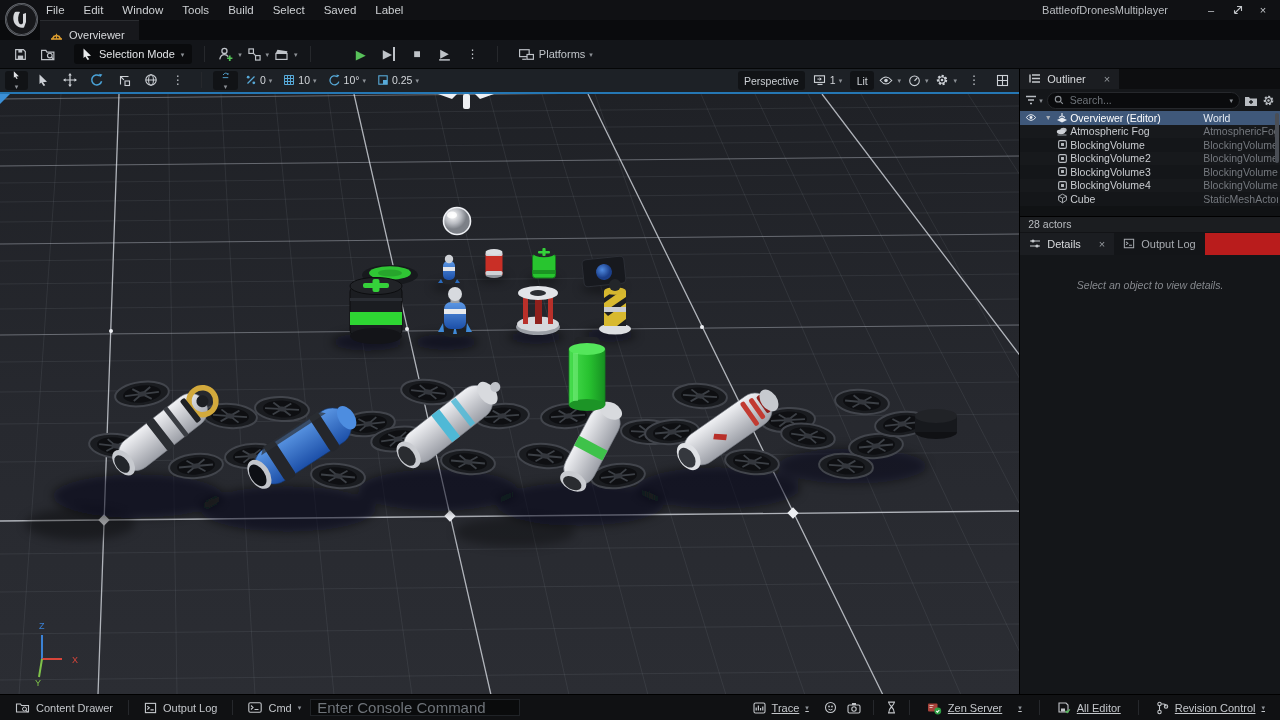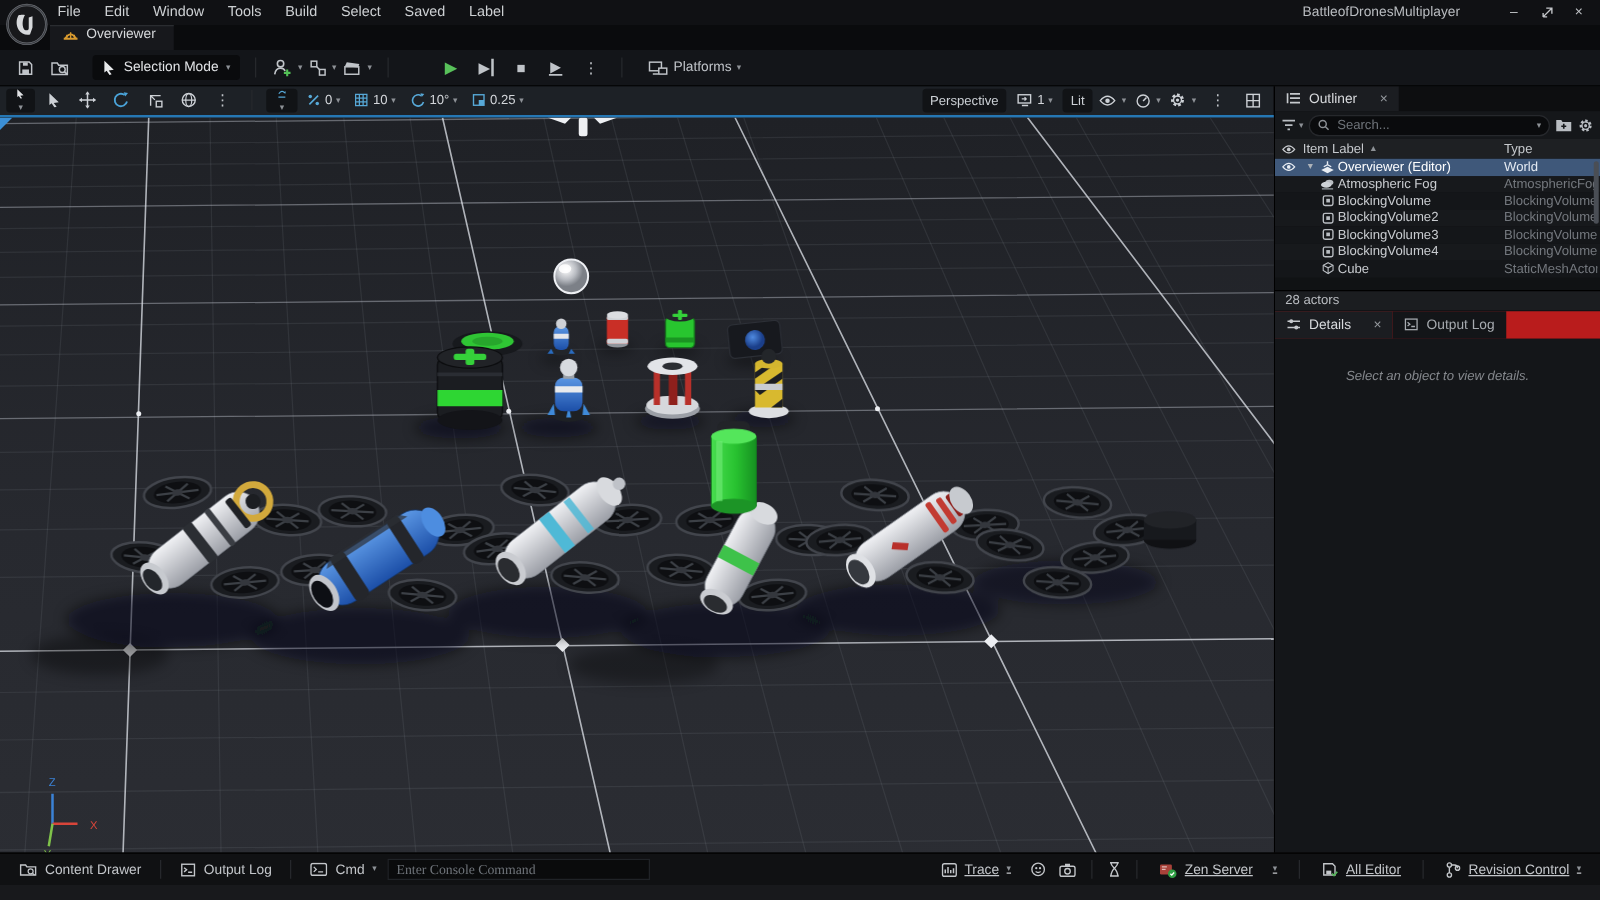--- a/index.html
+++ b/index.html
@@ -15,21 +15,21 @@
             display:flex;align-items:center;font-size:11.5px;z-index:30;}
   .ue-logo{position:absolute;left:4px;top:2px;width:35px;height:35px;z-index:40;}
   .menus{display:flex;gap:19px;padding-left:46px;}
   .menus span{cursor:default;color:#cdd0d3;}
   .win-title{margin-left:auto;color:#b9bcc0;font-size:11px;}
   .wincontrols{display:flex;margin-left:30px;margin-right:4px;}
   .wincontrols>span{width:26px;height:20px;display:flex;align-items:center;justify-content:center;color:#c3c6ca;font-size:11px;}
 
   
   .tabrow{position:absolute;top:20px;left:0;right:0;height:20px;background:#0a0b0d;z-index:20;}
-  .asset-tab{position:absolute;left:40px;top:0;height:20px;display:flex;align-items:flex-start;gap:6px;
+  .asset-tab{position:absolute;left:40px;top:0;height:20px;display:flex;align-items:flex-end;gap:6px;
              padding:0 14px 0 10px;background:#17181c;border-top:1px solid #2a2c30;font-size:11px;color:#d7d9dc;}
 
   
   .toolbar{position:absolute;top:40px;left:0;right:0;height:28px;background:#131519;
            display:flex;align-items:center;padding-left:8px;gap:4px;border-bottom:1px solid #050607;z-index:20;}
   .tbtn{height:22px;min-width:24px;display:flex;align-items:center;justify-content:center;color:#c0c4c9;gap:4px;}
   .dropbtn{background:#0a0b0d;border-radius:3px;height:20px;display:flex;align-items:center;gap:6px;
            padding:0 8px;font-size:11px;color:#e2e4e7;margin-left:10px;}
   .vsep{width:1px;height:16px;background:#26282c;margin:0 8px;}
   .play{color:#58c15a;font-size:13px;}
@@ -79,25 +79,25 @@
   .row.sel .rtype{color:#e4eaf2;}
   .ol-scrollbar{position:absolute;right:1px;top:2px;width:4px;height:50px;background:#4a4e55;border-radius:2px;}
   .ol-gap{height:10px;background:#101214;}
   .ol-footer{height:15px;background:#1b1d20;border-top:1px solid #000;display:flex;align-items:center;
              padding-left:8px;color:#b9bcc0;}
   .dt-tabbar{height:22px;background:#b91c1c;display:flex;margin-top:1px;}
   .details-body{flex:1;background:#141619;display:flex;justify-content:center;}
   .details-body p{margin-top:24px;font-style:italic;color:#85888d;}
 
   
-  .statusbar{position:absolute;left:0;right:0;bottom:12px;height:25px;background:#101113;border-top:1px solid #000;
+  .statusbar{position:absolute;left:0;right:0;bottom:0;height:25px;background:#101113;border-top:1px solid #000;
              display:flex;align-items:center;font-size:11px;color:#c3c6ca;padding:0 6px;z-index:30;}
   .sbtn{display:flex;align-items:center;gap:6px;padding:0 9px;height:25px;}
   .console-input{width:196px;height:15px;background:#0a0b0c;border:1px solid #202327;color:#b9bdc2;
-                 font-family:Liberation Serif, serif;font-size:11px;padding:0 6px;outline:0;}
+                 font-family:Liberation Sans, sans-serif;font-size:15px;padding:0 6px;outline:0;}
   .console-input::placeholder{color:#6f747a;}
   .sb-right{margin-left:auto;display:flex;align-items:center;gap:2px;text-decoration:underline;}
   .sb-sep{width:1px;height:15px;background:#26282c;margin:0 6px;}
 </style>
 </head>
 <body>
 
 <div class="app">
 
   <div class="titlebar">
@@ -670,33 +670,20 @@
         </span>
         <span>
           <svg class="ic" width="13" height="13" viewBox="0 0 14 14">
             <circle cx="7" cy="7" r="4" fill="none" stroke="#b9bdc2" stroke-width="2.4" stroke-dasharray="2 1.6"></circle>
             <circle cx="7" cy="7" r="3.2" fill="none" stroke="#b9bdc2" stroke-width="1.1"></circle>
             <circle cx="7" cy="7" r="1.3" fill="#b9bdc2"></circle>
           </svg>
         </span>
       </div>
 
-      <div class="ol-header">
-        <span class="eyecell">
-          <svg class="ic" width="12" height="9" viewBox="0 0 14 11">
-            <path d="M1.2 5.5Q7 -1.5 12.8 5.5 Q7 12.5 1.2 5.5z" fill="none" stroke="#c6c9cd" stroke-width="1.2"></path>
-            <circle cx="7" cy="5.5" r="1.8" fill="#c6c9cd"></circle>
-          </svg>
-        </span>
-        <span class="labelcell">
-          <span>Item Label</span>
-          <span class="chev">▲</span>
-        </span>
-        <span class="typecell">Type</span>
-      </div>
 
       <div class="ol-rows">
         <div class="row sel">
           <span class="eyecell">
             <svg class="ic" width="12" height="9" viewBox="0 0 14 11">
               <path d="M1.2 5.5Q7 -1.5 12.8 5.5 Q7 12.5 1.2 5.5z" fill="none" stroke="#e8ecf2" stroke-width="1.2"></path>
               <circle cx="7" cy="5.5" r="1.8" fill="#e8ecf2"></circle>
             </svg>
           </span>
           <span class="caret">▼</span>

